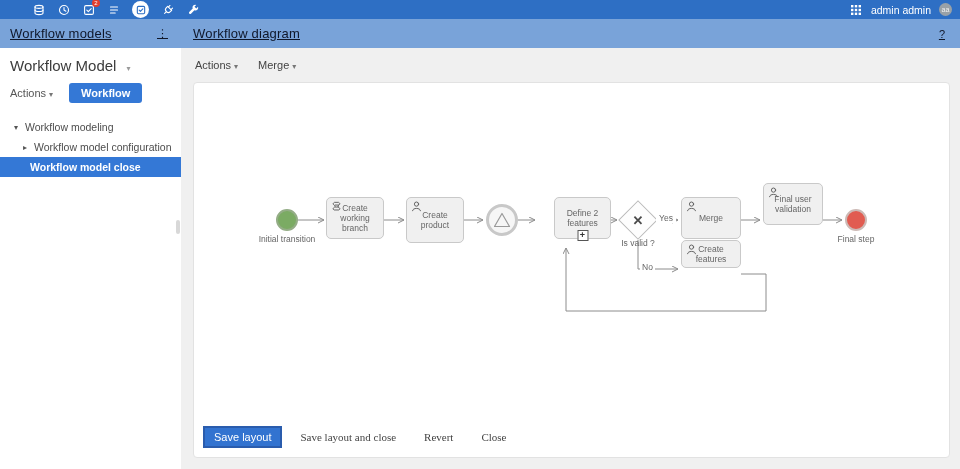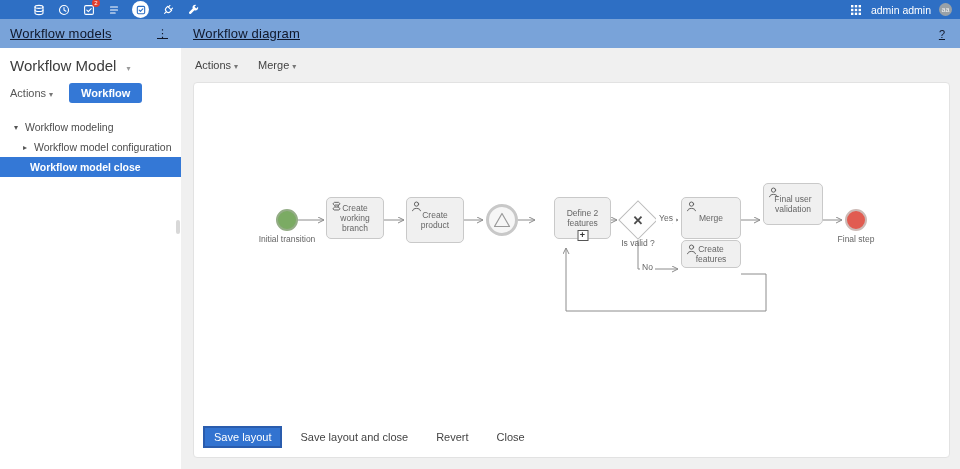--- a/index.html
+++ b/index.html
@@ -58,21 +58,21 @@
   .circle-event { width: 32px; height: 32px; border-radius: 50%; background: #f6f6f6; border: 3px solid #c8c8c8; display: flex; align-items: center; justify-content: center; cursor: move; }
   .circle-event svg { width: 20px; height: 20px; stroke: #9a9a9a; fill: none; stroke-width: 1.2; stroke-linejoin: round; }
   .gateway { width: 28px; height: 28px; background: #fdfdfd; border: 1px solid #b9b9b9; transform: rotate(45deg); display: flex; align-items: center; justify-content: center; cursor: move; }
   .gateway-x { transform: rotate(-45deg); font-size: 13px; font-weight: 700; color: #4a4a4a; line-height: 1; }
   .dlabel { position: absolute; font-size: 8.5px; color: #666; text-align: center; line-height: 1.3; }
   .flowtag { position: absolute; font-size: 8.5px; color: #666; background: #fff; text-align: center; line-height: 1.1; }
   .plus-marker { position: absolute; left: 50%; bottom: -3px; transform: translateX(-50%); width: 11px; height: 11px; background: #fff; border: 1px solid #555; font-size: 9px; font-weight: 700; color: #333; display: flex; align-items: center; justify-content: center; line-height: 1; }
 
   .footer { position: absolute; left: 9px; bottom: 9px; display: flex; align-items: center; gap: 8px; }
   .btn-primary { background: #3273d0; border: 2px solid #2a5cad; color: #fff; padding: 3px 9px; border-radius: 0; font-size: 11px; cursor: pointer; font-family: inherit; }
-  .btn-text { background: none; border: none; color: #444; padding: 4px 10px; font-size: 11px; cursor: pointer; font-family: Liberation Sans, sans-serif; text-align: center; }
+  .btn-text { background: none; border: none; color: #444; padding: 4px 10px; font-size: 11px; cursor: pointer; font-family: Liberation Serif, serif; text-align: center; }
 </style>
 </head>
 <body>
 
 <div class="topbar">
   <div class="tb-left">
     <span class="tb-icon">
       <svg viewBox="0 0 12 12">
           <ellipse cx="6" cy="2.9" rx="4" ry="1.5"></ellipse>
           <path d="M2,2.9 V9.1 a4,1.5 0 0 0 8,0 V2.9"></path>

